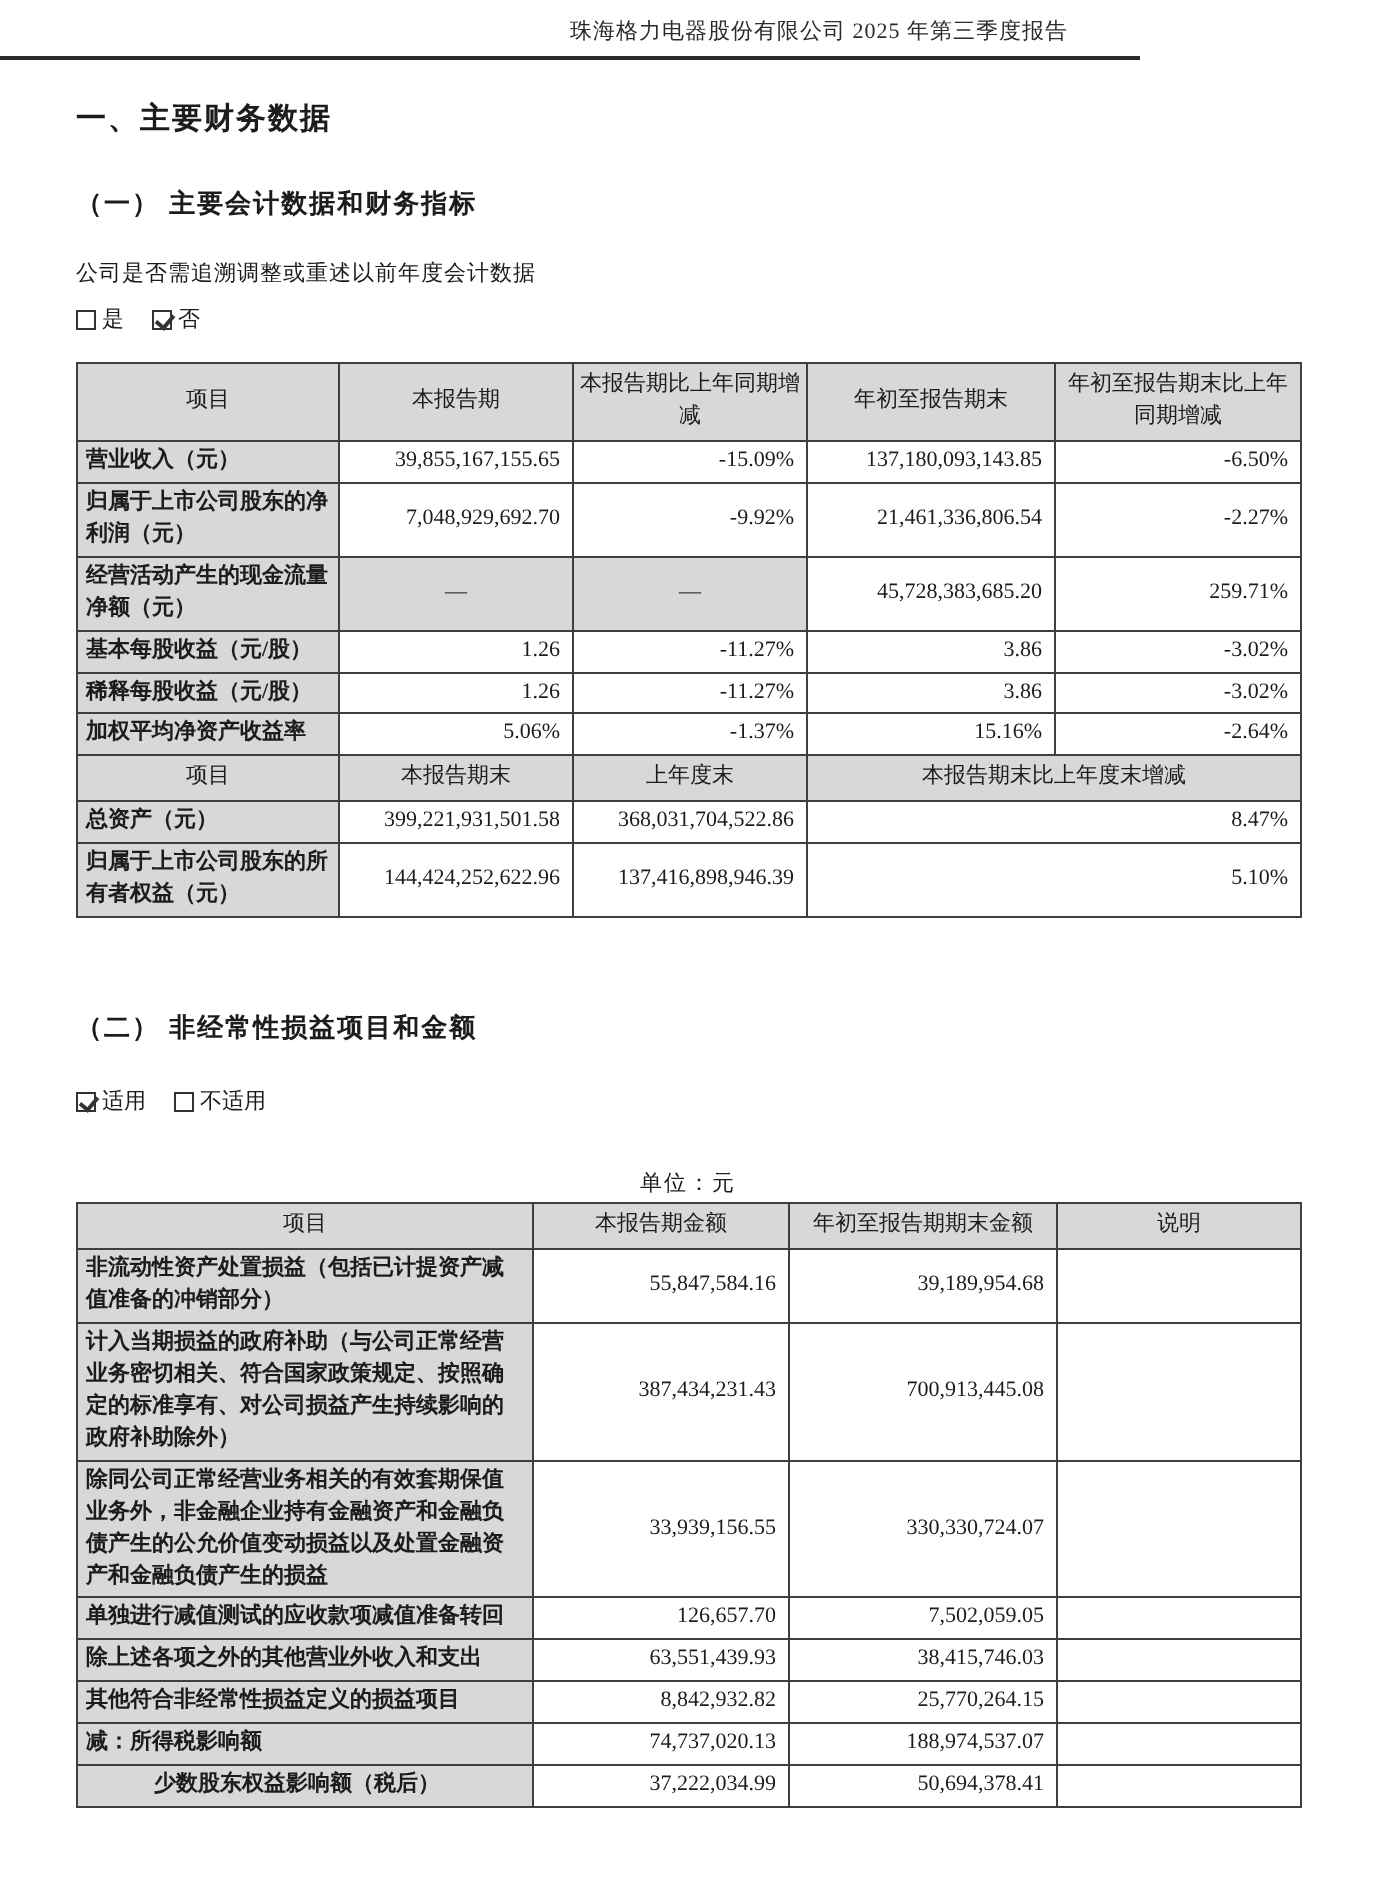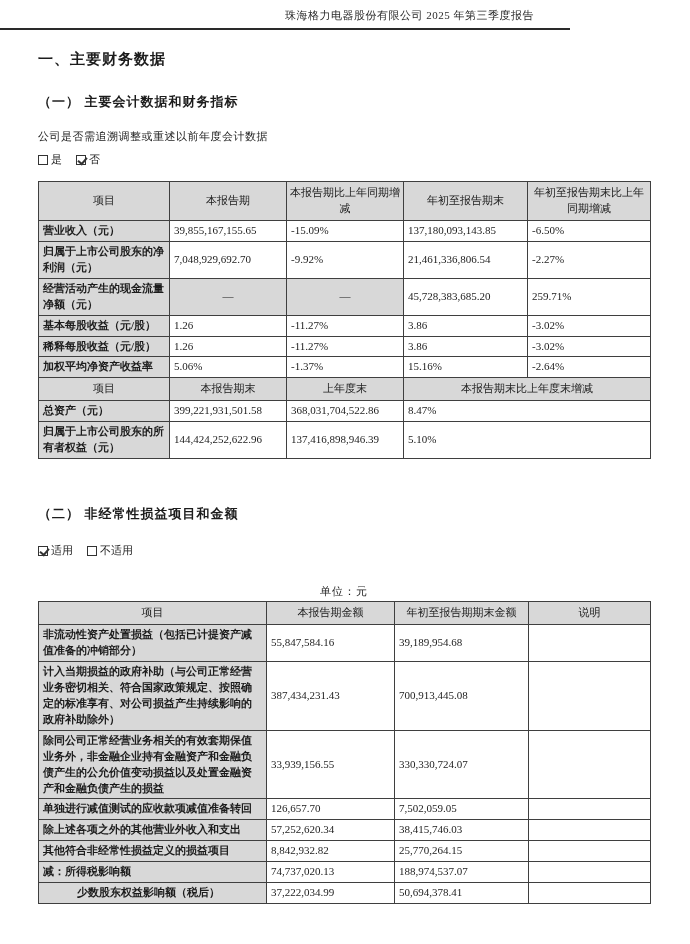--- a/index.html
+++ b/index.html
@@ -56,21 +56,21 @@
   .t2{margin-top:0;}
   td{
     border:1px solid var(--line);
     padding:2px 4px;vertical-align:middle;
     word-break:break-all;
   }
   tr.hdr td{
     background:var(--shade);text-align:center;padding:3px 2px;
   }
   td.lbl{background:var(--shade);text-align:left;font-weight:bold;}
-  td.num{text-align:left;padding-right:6px;background:#fff;}
+  td.num{text-align:right;padding-right:6px;background:#fff;}
   td.dash{text-align:center;}
   td.gray{background:var(--shade);}
   td.indent{padding-left:38px;}
 </style>
 </head>
 <body>
 
 <div class="page">
 
   <div class="doc-header">
@@ -223,21 +223,21 @@
           <td></td>
         </tr>
         <tr>
           <td class="lbl">单独进行减值测试的应收款项减值准备转回</td>
           <td class="num">126,657.70</td>
           <td class="num">7,502,059.05</td>
           <td></td>
         </tr>
         <tr>
           <td class="lbl">除上述各项之外的其他营业外收入和支出</td>
-          <td class="num">57,252,620.34</td>
+          <td class="num">63,551,439.93</td>
           <td class="num">38,415,746.03</td>
           <td></td>
         </tr>
         <tr>
           <td class="lbl">其他符合非经常性损益定义的损益项目</td>
           <td class="num">8,842,932.82</td>
           <td class="num">25,770,264.15</td>
           <td></td>
         </tr>
         <tr>

